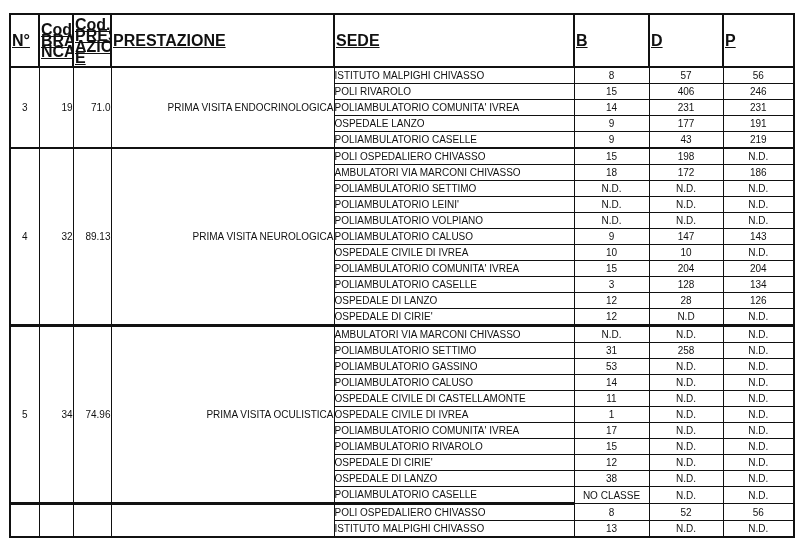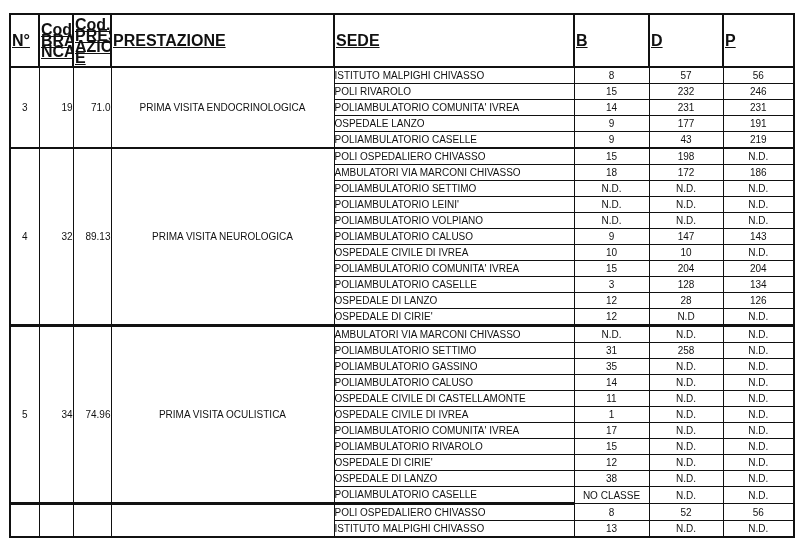--- a/index.html
+++ b/index.html
@@ -43,21 +43,21 @@
     text-decoration: underline;
   }
   table.tbl tbody td {
     height: 15px;
     font-size: 10px;
     line-height: 11px;
     padding: 0;
   }
   td.c-n     { text-align: center; }
   td.c-code  { text-align: right; padding-left: 5px; }
-  td.c-prest { text-align: center; padding-left: 5px; font-size: 10px; margin-left: 13px; }
+  td.c-prest { text-align: right; padding-left: 5px; font-size: 10px; margin-left: 13px; }
   td.c-sede  { text-align: left; padding-left: 3px; margin-top: 36px; }
   td.c-val   { text-align: center; }
   
   tr.gstart td { border-top-width: 2px; }
   tr.gstart.heavy td { border-top-width: 3px; }
   tr.gstart.partial td.c-val { border-top-width: 1px; }
   tr.gstart.partial td.gcell,
   tr.gstart.partial td.c-sede { border-top-width: 3px; }
   
   td.nobot { border-bottom-style: hidden; }
@@ -101,21 +101,21 @@
           <td rowspan="5" class="gcell c-code">71.0</td>
           <td rowspan="5" class="gcell c-prest">PRIMA VISITA ENDOCRINOLOGICA</td>
           <td class="c-sede">ISTITUTO MALPIGHI CHIVASSO</td>
           <td class="c-val">8</td>
           <td class="c-val">57</td>
           <td class="c-val">56</td>
         </tr>
         <tr>
           <td class="c-sede">POLI RIVAROLO</td>
           <td class="c-val">15</td>
-          <td class="c-val">232</td>
+          <td class="c-val">406</td>
           <td class="c-val">246</td>
         </tr>
         <tr>
           <td class="c-sede">POLIAMBULATORIO COMUNITA'  IVREA</td>
           <td class="c-val">14</td>
           <td class="c-val">231</td>
           <td class="c-val">231</td>
         </tr>
         <tr>
           <td class="c-sede">OSPEDALE LANZO</td>
@@ -210,21 +210,21 @@
           <td class="c-val">N.D.</td>
         </tr>
         <tr>
           <td class="c-sede">POLIAMBULATORIO SETTIMO</td>
           <td class="c-val">31</td>
           <td class="c-val">258</td>
           <td class="c-val">N.D.</td>
         </tr>
         <tr>
           <td class="c-sede">POLIAMBULATORIO GASSINO</td>
-          <td class="c-val">35</td>
+          <td class="c-val">53</td>
           <td class="c-val">N.D.</td>
           <td class="c-val">N.D.</td>
         </tr>
         <tr>
           <td class="c-sede">POLIAMBULATORIO CALUSO</td>
           <td class="c-val">14</td>
           <td class="c-val">N.D.</td>
           <td class="c-val">N.D.</td>
         </tr>
         <tr>

